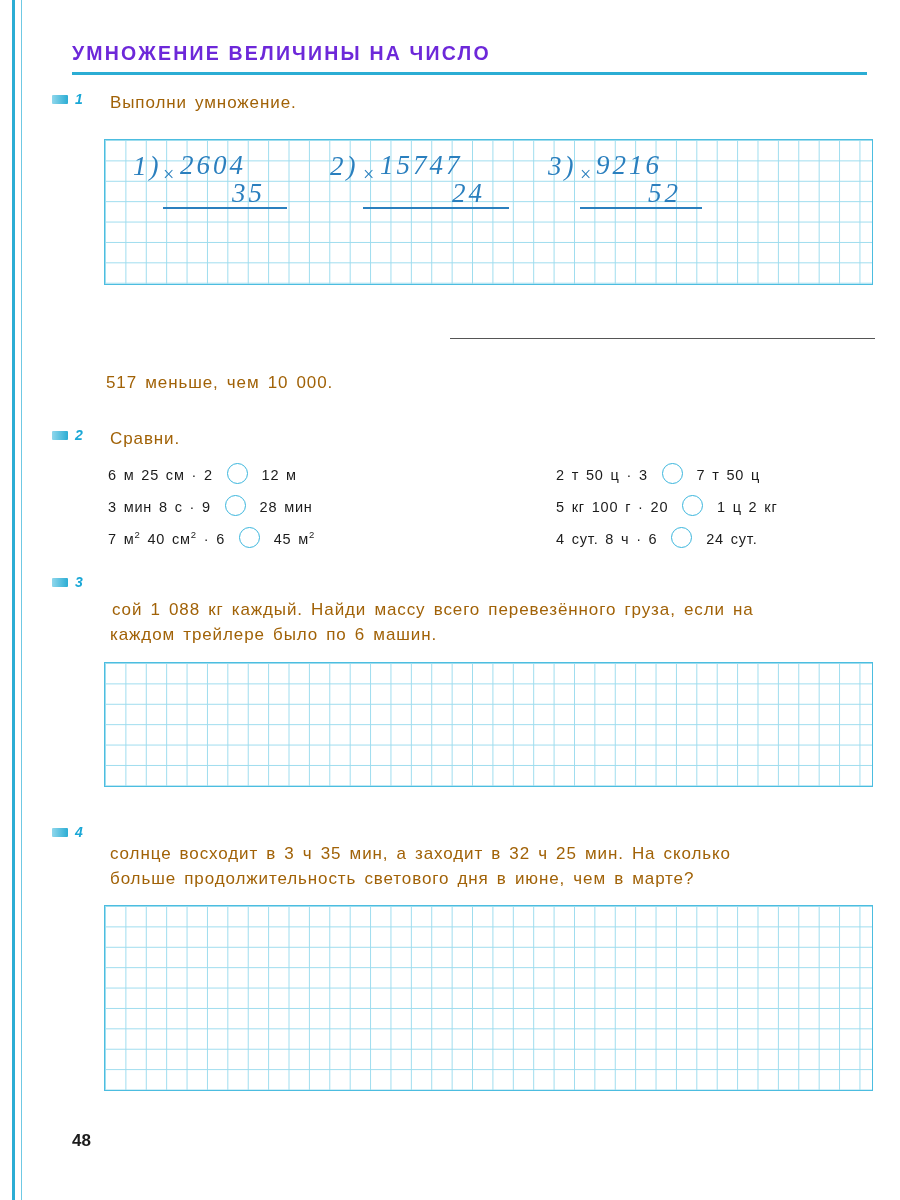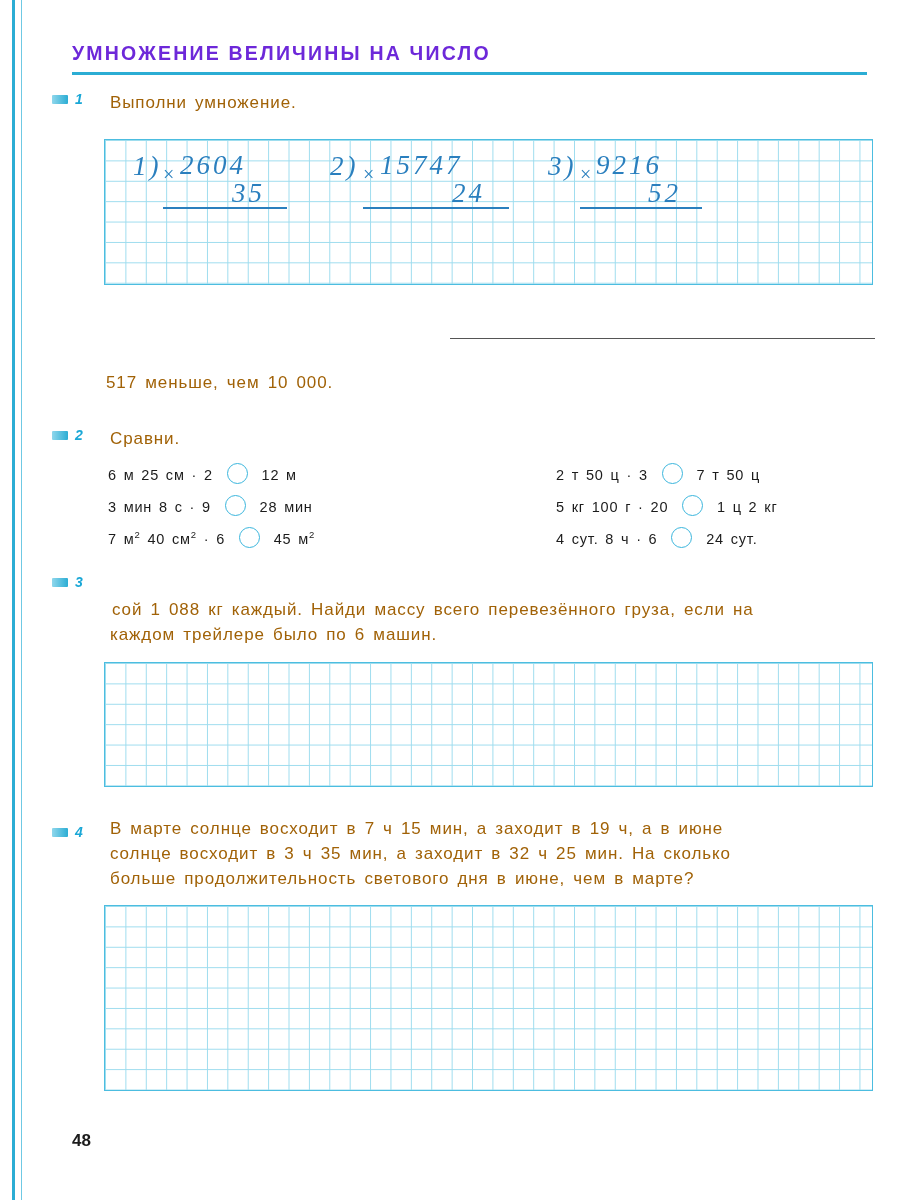--- a/index.html
+++ b/index.html
@@ -227,21 +227,20 @@
 
   <div class="task-tab" style="left:52px; top:578px; width:16px;"></div>
   <div class="task-num" style="left:75px; top:574px;">3</div>
   <div class="task-text" style="left:112px; top:597px;">сой  1 088  кг  каждый.  Найди  массу  всего  перевезённого  груза,  если  на</div>
   <div class="task-text" style="left:110px; top:622px;">каждом  трейлере  было  по  6  машин.</div>
 
   <div class="grid" style="left:104px; top:662px; width:769px; height:125px;"></div>
 
   <div class="task-tab" style="left:52px; top:828px; width:16px;"></div>
   <div class="task-num" style="left:75px; top:824px;">4</div>
-  <div class="task-text" style="left:110px; top:816px;">В  марте  солнце  восходит  в  7  ч  15  мин,  а  заходит  в  19  ч,  а  в  июне</div>
   <div class="task-text" style="left:110px; top:841px;">солнце  восходит  в  3  ч  35  мин,  а  заходит  в  32  ч  25  мин.  На  сколько</div>
   <div class="task-text" style="left:110px; top:866px;">больше  продолжительность  светового  дня  в  июне,  чем  в  марте?</div>
 
   <div class="grid" style="left:104px; top:905px; width:769px; height:186px;"></div>
 
   <div class="page-number">48</div>
 
 </div>
 
 </body></html>

